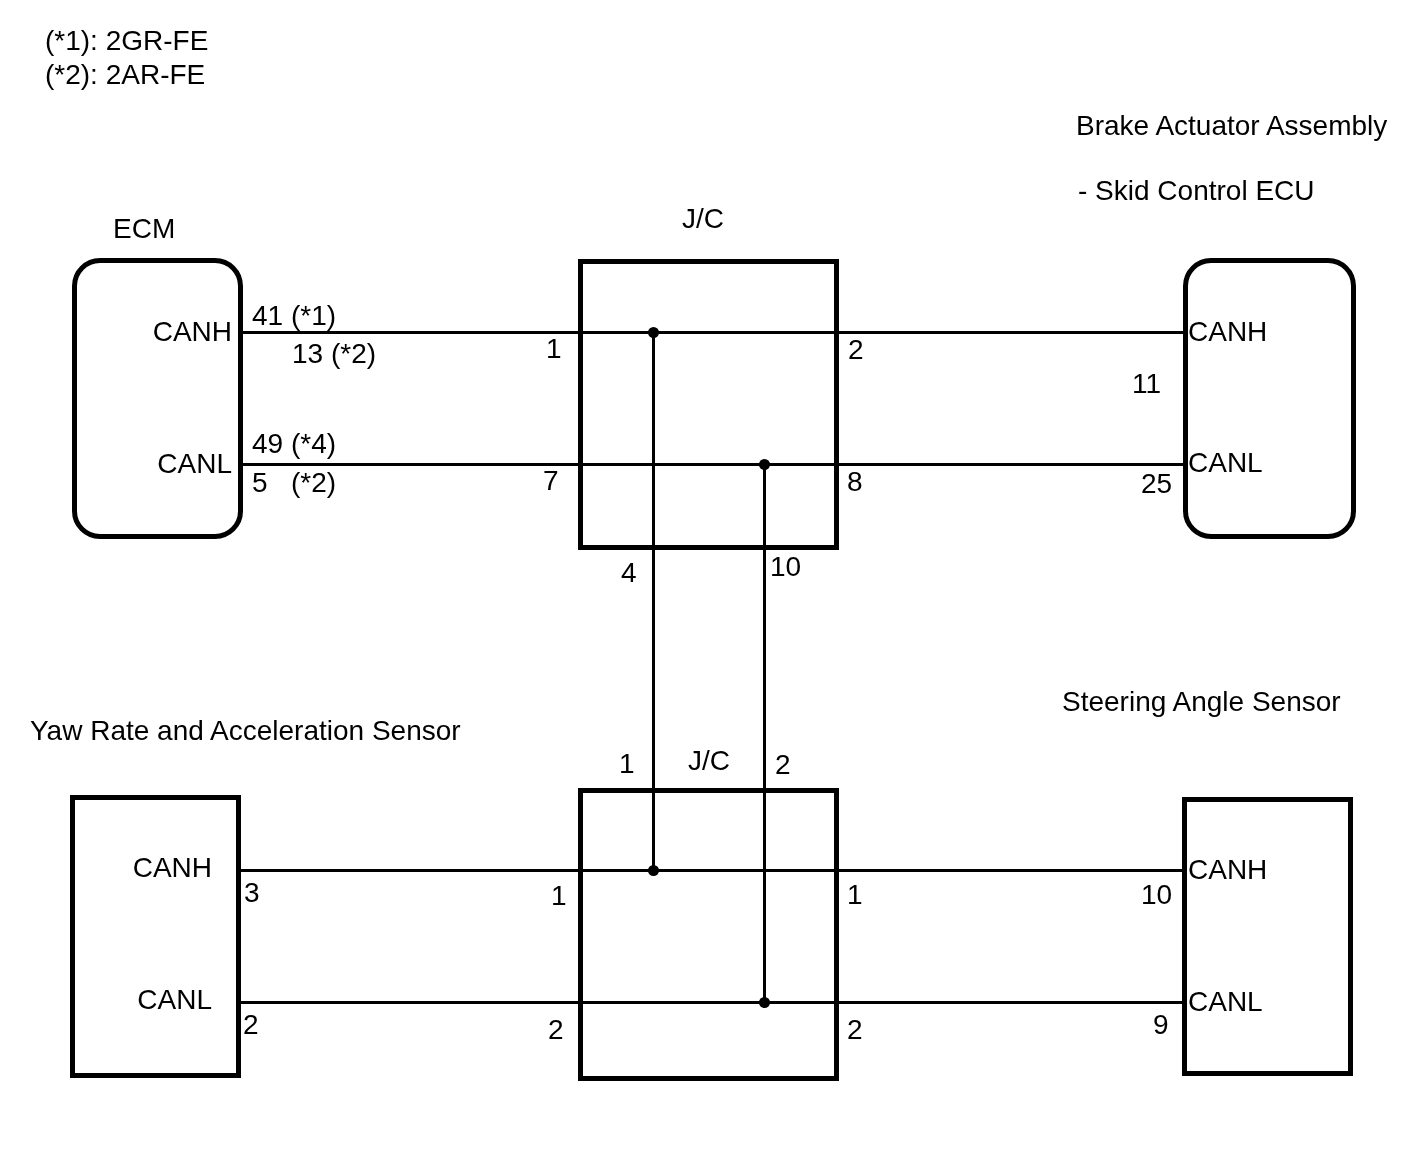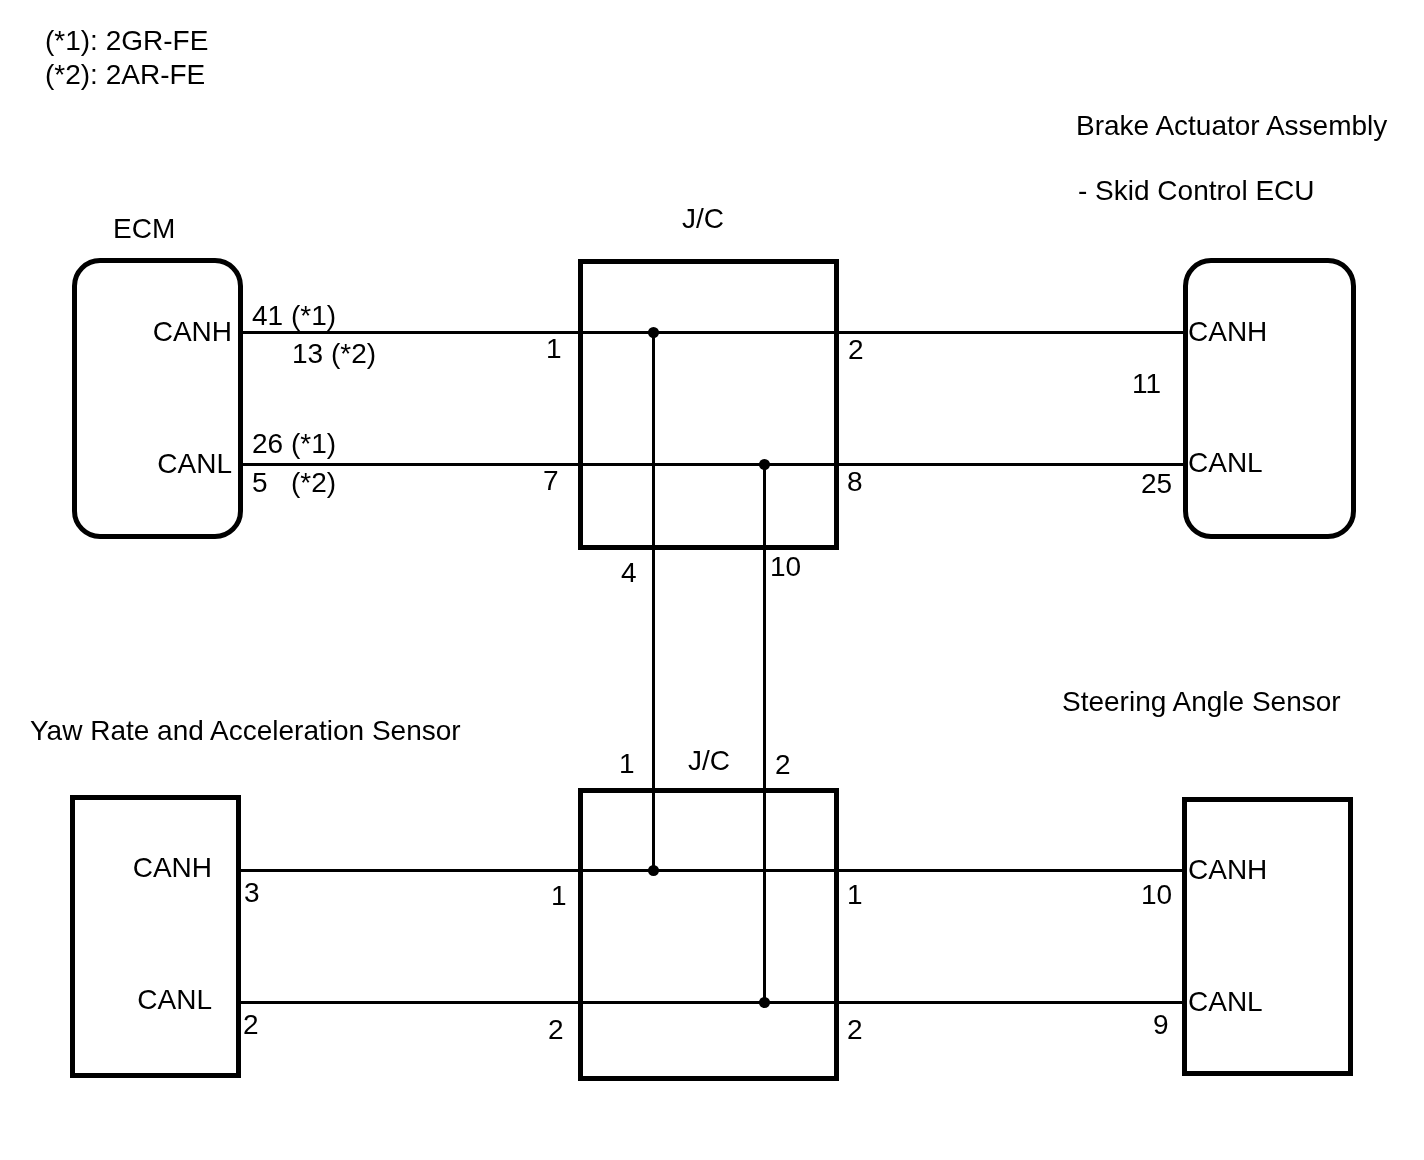--- a/index.html
+++ b/index.html
@@ -62,21 +62,21 @@
   <div class="lbl" style="left:1076px;top:112px;">Brake Actuator Assembly</div>
   <div class="lbl" style="left:1078px;top:177px;text-align:right;">- Skid Control ECU</div>
   <div class="lbl" style="left:30px;top:717px;">Yaw Rate and Acceleration Sensor</div>
   <div class="lbl" style="left:688px;top:747px;">J/C</div>
   <div class="lbl" style="left:1062px;top:688px;">Steering Angle Sensor</div>
 
   <div class="lbl port-r" style="left:110px;top:318px;">CANH</div>
   <div class="lbl port-r" style="left:110px;top:450px;">CANL</div>
   <div class="lbl" style="left:252px;top:302px;">41 (*1)</div>
   <div class="lbl" style="left:252px;top:340px;margin-left:40px;">13 (*2)</div>
-  <div class="lbl" style="left:252px;top:430px;">26 (*1)</div>
+  <div class="lbl" style="left:252px;top:430px;">49 (*4)</div>
   <div class="lbl" style="left:252px;top:469px;">5&nbsp;&nbsp;&nbsp;(*2)</div>
 
   <div class="lbl" style="left:546px;top:335px;">1</div>
   <div class="lbl" style="left:848px;top:336px;">2</div>
   <div class="lbl" style="left:543px;top:467px;">7</div>
   <div class="lbl" style="left:847px;top:468px;">8</div>
   <div class="lbl" style="left:621px;top:559px;">4</div>
   <div class="lbl" style="left:770px;top:553px;">10</div>
 
   <div class="lbl" style="left:1188px;top:318px;">CANH</div>

